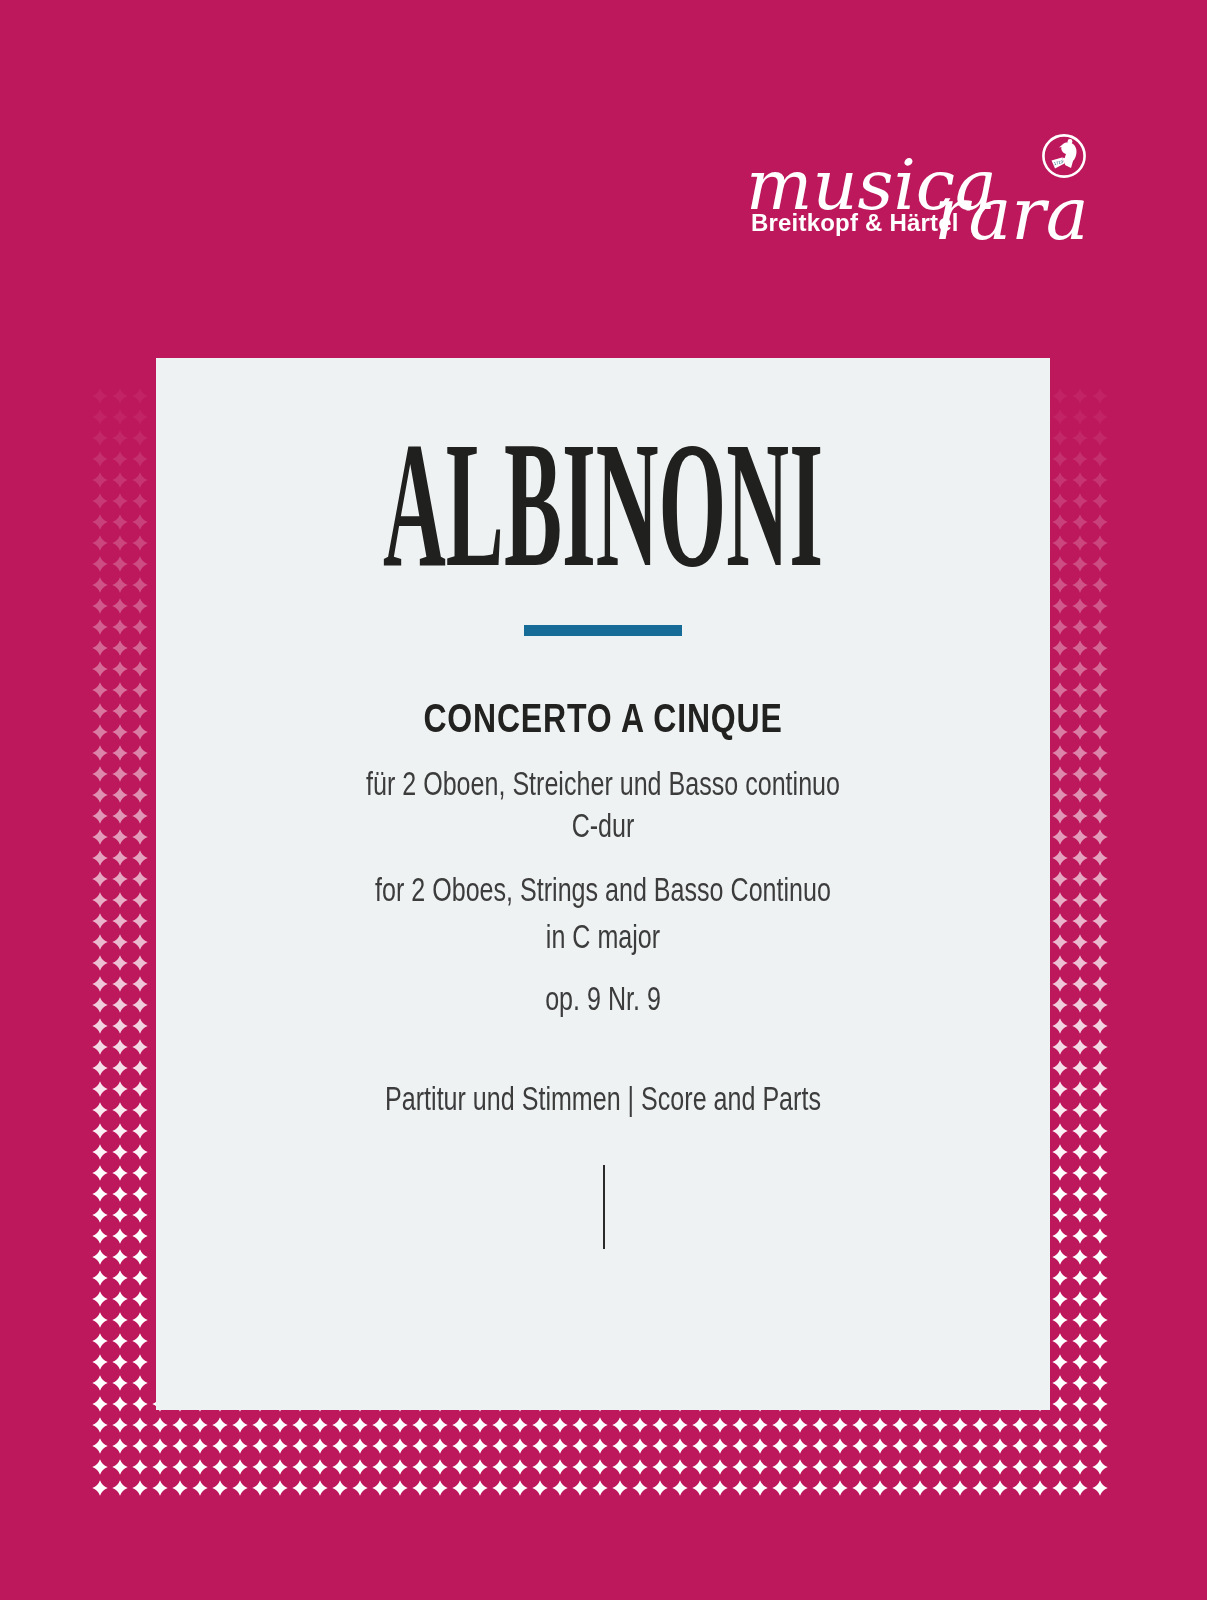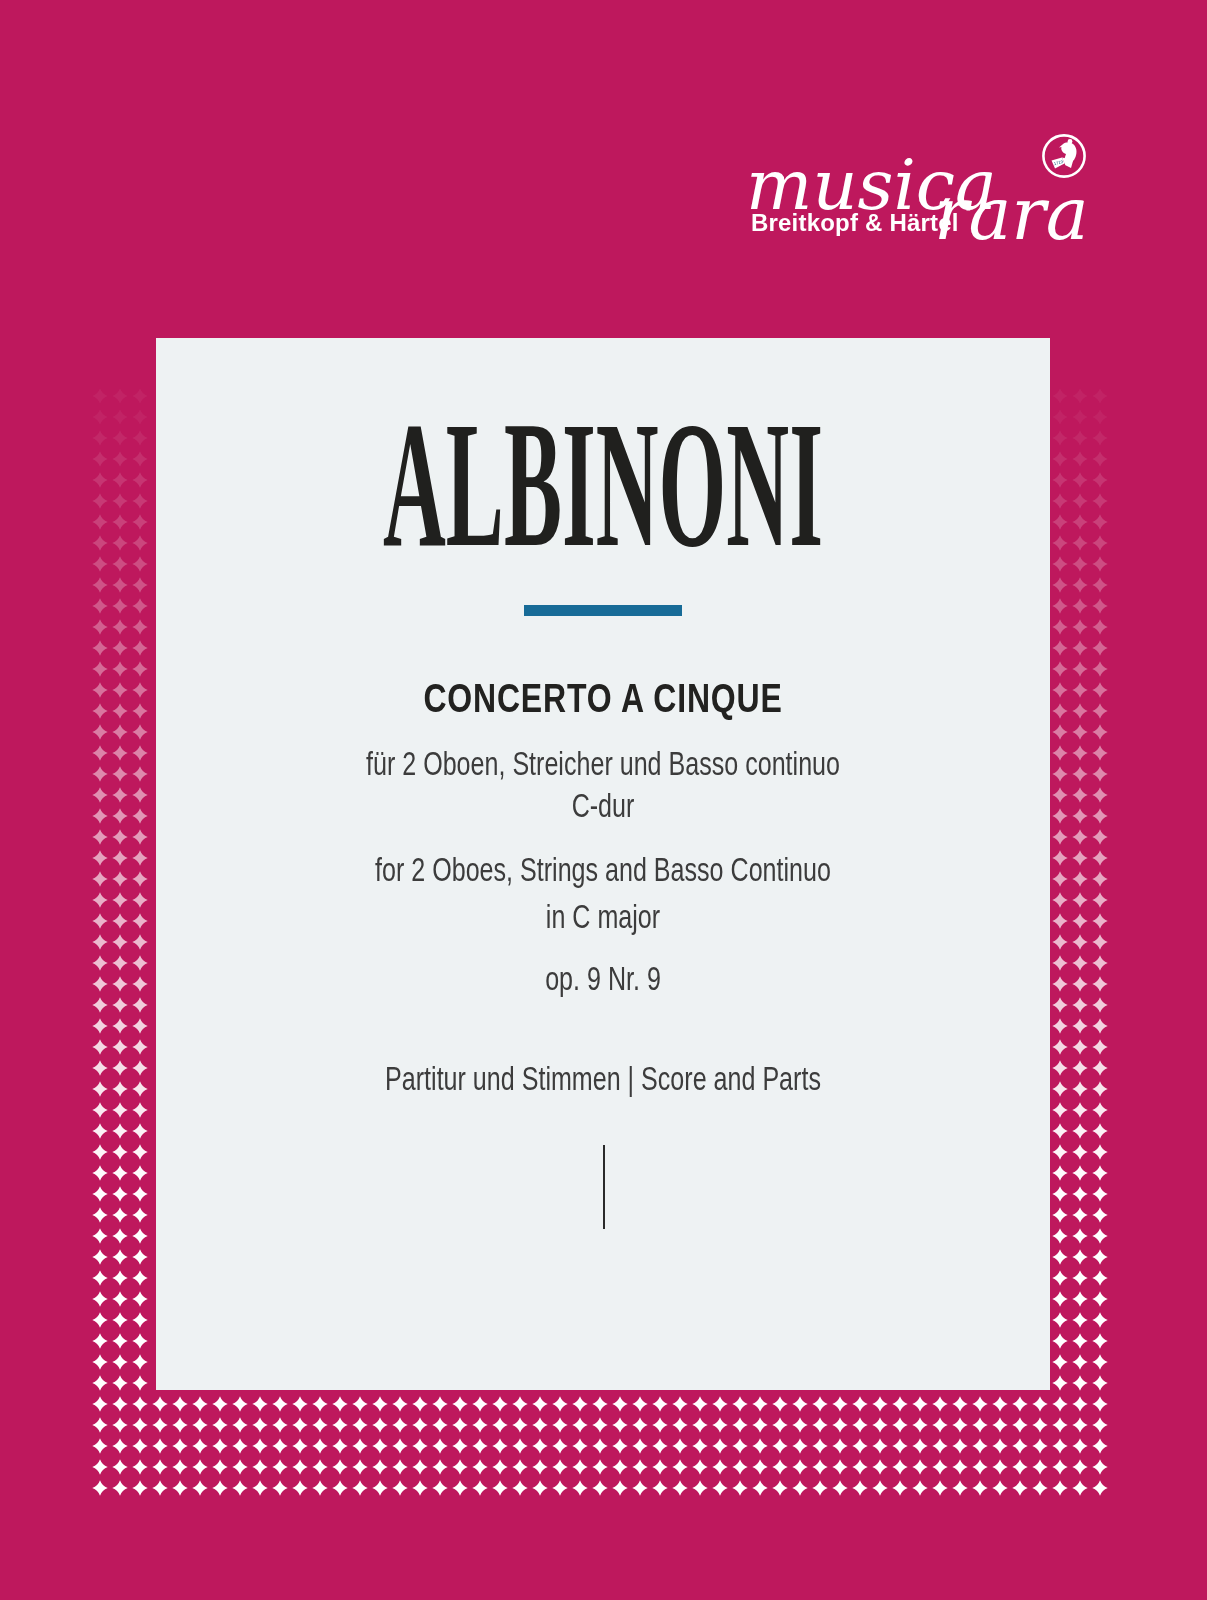--- a/index.html
+++ b/index.html
@@ -638,21 +638,21 @@
         L19,15.5 L22.5,12.5
         C25.5,9.5 30,9.8 33,12 Z"></path>
       <path fill="#FFFFFF" d="M26,27 L33,29 L31,36 L25,33 Z"></path>
 
       <path fill="#FFFFFF" d="M11.5,28.5 L22,25.5 L24.5,31.5 L15,36.5 Z"></path>
       <path fill="#FFFFFF" d="M22,25.5 L31,27.5 L29,34 L24.5,31.5 Z"></path>
       <text x="14.2" y="33.2" transform="rotate(-14 14.2 33.2)" font-family="Liberation Sans, sans-serif" font-size="4.2" fill="#105A7D">1719</text>
     </svg>
   </div>
 
-  <div class="panel" style="background: rgb(238, 242, 243);">
+  <div class="panel" style="background: rgb(238, 242, 243); margin-top: 20px;">
 
     <svg class="composer-svg" width="894" height="200">
       <text x="447" y="167" text-anchor="middle" textLength="440" lengthAdjust="spacingAndGlyphs" font-family="Liberation Serif, serif" font-weight="bold" font-size="180" fill="#20201E">ALBINONI</text>
     </svg>
 
     <div class="accent-bar" style="background: rgb(23, 107, 151);"></div>
 
     <div class="line work-title">CONCERTO A CINQUE</div>
 
     <div class="line de1">für 2 Oboen, Streicher und Basso continuo</div>

